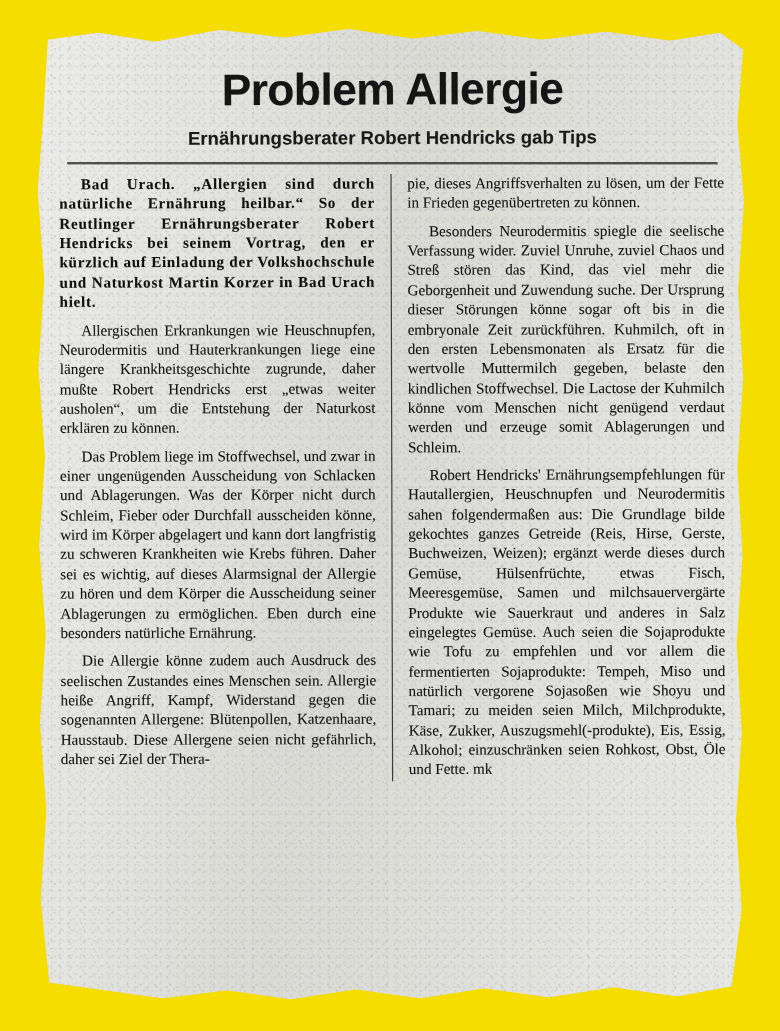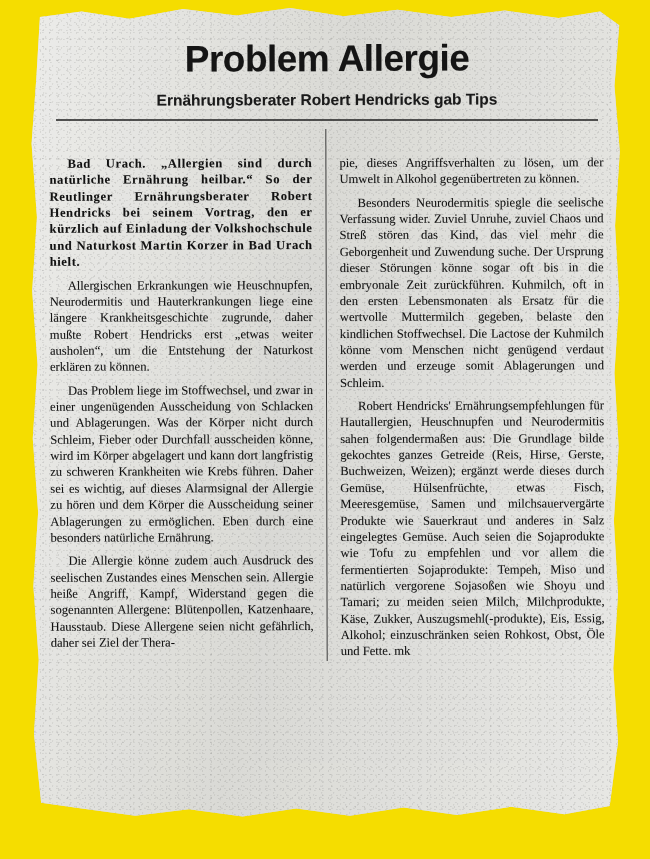--- a/index.html
+++ b/index.html
@@ -17,21 +17,21 @@
   #page {
     position: relative;
     width: 650px;
     height: 859px;
   }
 
   
   #clipping {
     position: absolute;
     left: 28px;
-    top: 4px;
+    top: 20px;
     width: 596px;
     height: 820px;
     background: #d9d9d6;
     
     clip-path: polygon(
       2% 1.6%, 9% 0.9%, 17% 1.8%, 26% 0.6%, 35% 1.4%, 44% 0.5%,
       53% 1.5%, 62% 0.7%, 71% 1.6%, 80% 0.8%, 89% 1.7%, 96% 0.9%,
       99.2% 2.6%, 98.4% 10%, 99.3% 18%, 98.5% 27%, 99.2% 36%,
       98.4% 45%, 99.1% 54%, 98.3% 63%, 99.0% 72%, 98.2% 81%,
       99.0% 90%, 97.6% 97.8%, 90% 98.8%, 81% 97.9%, 72% 98.9%,
@@ -124,21 +124,20 @@
   .column.right {
     padding-left: 13px;
   }
 
   .para {
     margin: 0 0 1px 0;
     text-indent: 18px;
   }
   .para:first-child {
     text-indent: 18px;
-    margin-top: 26px;
   }
   .para + .para {
     margin-top: 7px;
   }
 
   .lead {
     font-weight: bold;
     letter-spacing: 0.6px;
   }
 
@@ -166,21 +165,21 @@
       <div id="columns">
 
         <div class="column left">
           <p class="para lead">Bad Urach. „Allergien sind durch natürliche Ernährung heilbar.“ So der Reutlinger Ernährungsberater Robert Hendricks bei seinem Vortrag, den er kürzlich auf Einladung der Volkshochschule und Naturkost Martin Korzer in Bad Urach hielt.</p>
           <p class="para">Allergischen Erkrankungen wie Heuschnupfen, Neurodermitis und Hauterkrankungen liege eine längere Krankheitsgeschichte zugrunde, daher mußte Robert Hendricks erst „etwas weiter ausholen“, um die Entstehung der Naturkost erklären zu können.</p>
           <p class="para">Das Problem liege im Stoffwechsel, und zwar in einer ungenügenden Ausscheidung von Schlacken und Ablagerungen. Was der Körper nicht durch Schleim, Fieber oder Durchfall ausscheiden könne, wird im Körper abgelagert und kann dort langfristig zu schweren Krankheiten wie Krebs führen. Daher sei es wichtig, auf dieses Alarmsignal der Allergie zu hören und dem Körper die Ausscheidung seiner Ablagerungen zu ermöglichen. Eben durch eine besonders natürliche Ernährung.</p>
           <p class="para">Die Allergie könne zudem auch Ausdruck des seelischen Zustandes eines Menschen sein. Allergie heiße Angriff, Kampf, Widerstand gegen die sogenannten Allergene: Blütenpollen, Katzenhaare, Hausstaub. Diese Allergene seien nicht gefährlich, daher sei Ziel der Thera-</p>
         </div>
 
         <div class="column right">
-          <p class="para" style="text-indent:0">pie, dieses Angriffsverhalten zu lösen, um der Umwelt in Alkohol gegenübertreten zu können.</p>
+          <p class="para" style="text-indent:0">pie, dieses Angriffsverhalten zu lösen, um der Fette in Frieden gegenübertreten zu können.</p>
           <p class="para">Besonders Neurodermitis spiegle die seelische Verfassung wider. Zuviel Unruhe, zuviel Chaos und Streß stören das Kind, das viel mehr die Geborgenheit und Zuwendung suche. Der Ursprung dieser Störungen könne sogar oft bis in die embryonale Zeit zurückführen. Kuhmilch, oft in den ersten Lebensmonaten als Ersatz für die wertvolle Muttermilch gegeben, belaste den kindlichen Stoffwechsel. Die Lactose der Kuhmilch könne vom Menschen nicht genügend verdaut werden und erzeuge somit Ablagerungen und Schleim.</p>
           <p class="para">Robert Hendricks' Ernährungsempfehlungen für Hautallergien, Heuschnupfen und Neurodermitis sahen folgendermaßen aus: Die Grundlage bilde gekochtes ganzes Getreide (Reis, Hirse, Gerste, Buchweizen, Weizen); ergänzt werde dieses durch Gemüse, Hülsenfrüchte, etwas Fisch, Meeresgemüse, Samen und milchsauervergärte Produkte wie Sauerkraut und anderes in Salz eingelegtes Gemüse. Auch seien die Sojaprodukte wie Tofu zu empfehlen und vor allem die fermentierten Sojaprodukte: Tempeh, Miso und natürlich vergorene Sojasoßen wie Shoyu und Tamari; zu meiden seien Milch, Milchprodukte, Käse, Zukker, Auszugsmehl(-produkte), Eis, Essig, Alkohol; einzuschränken seien Rohkost, Obst, Öle und Fette. mk</p>
         </div>
 
       </div>
     </div>
   </div>
 
 </div>
 

